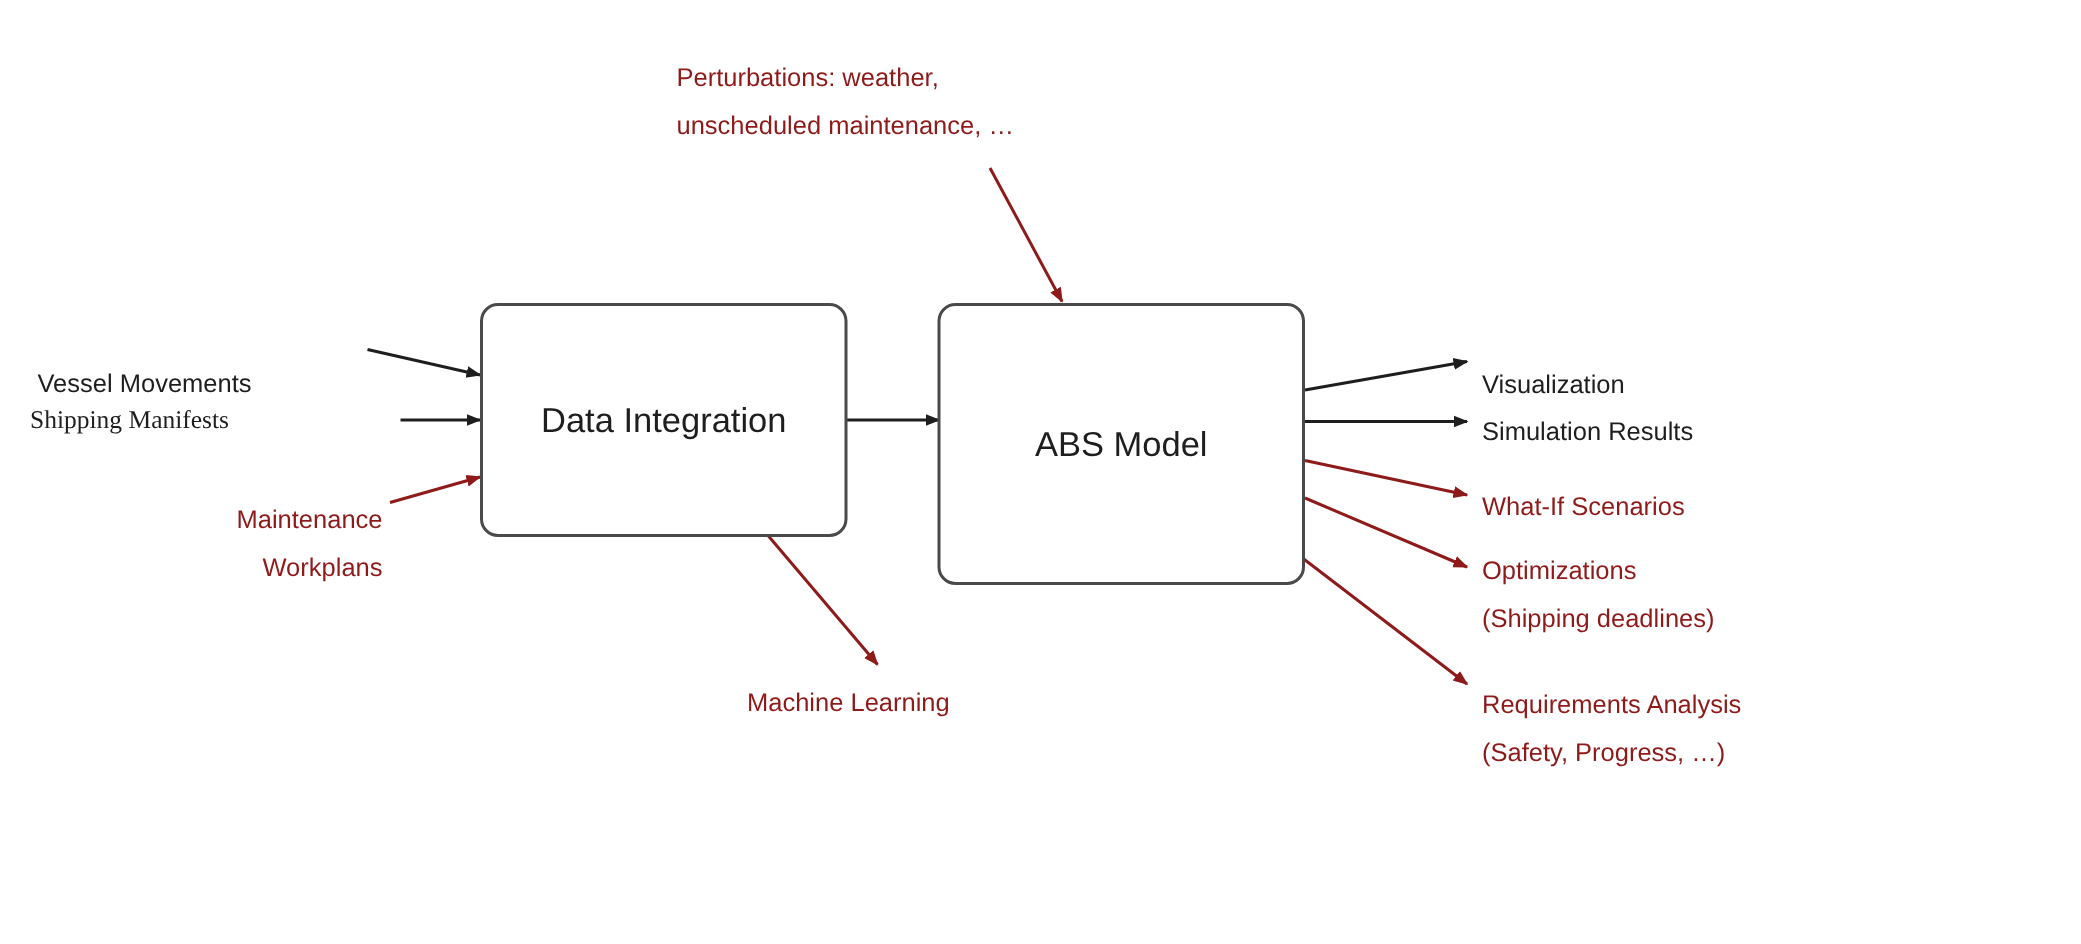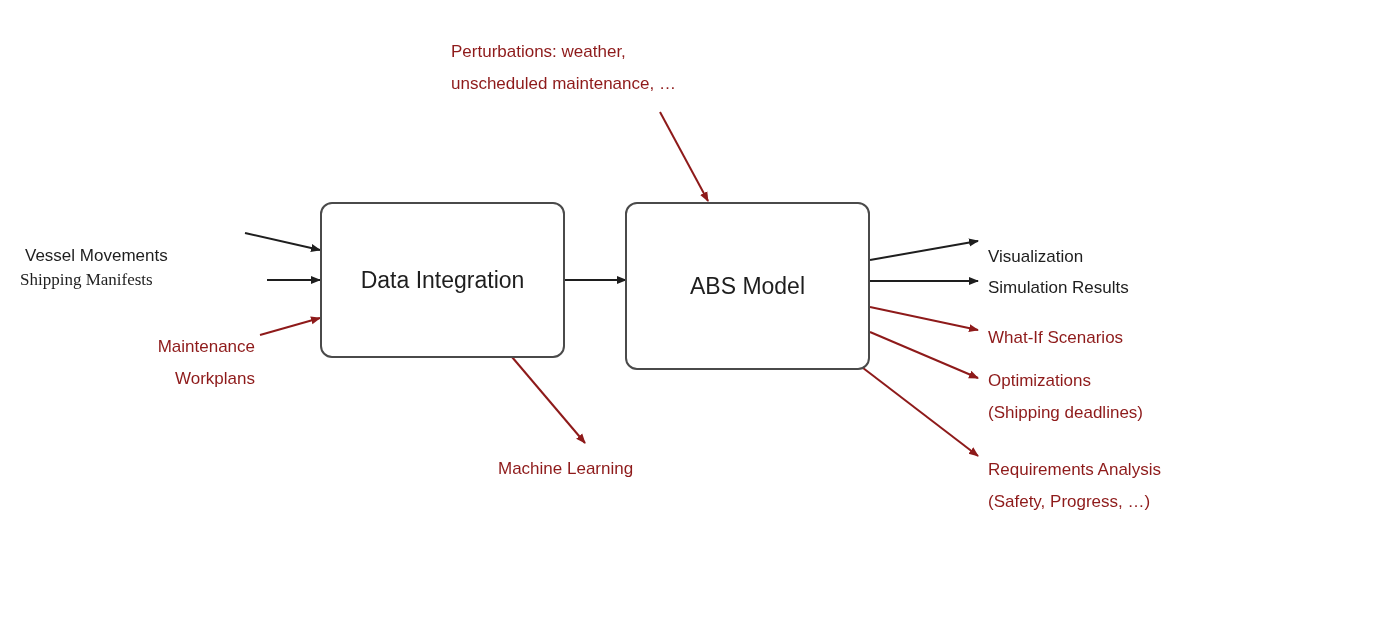--- a/index.html
+++ b/index.html
@@ -35,21 +35,21 @@
   <line x1="870" y1="260" x2="978" y2="241" stroke="#1e1e1e" stroke-width="2" marker-end="url(#ab)"></line>
   <line x1="870" y1="281" x2="978" y2="281" stroke="#1e1e1e" stroke-width="2" marker-end="url(#ab)"></line>
   <line x1="870" y1="307" x2="978" y2="330" stroke="#8e1a1a" stroke-width="2" marker-end="url(#ar)"></line>
   <line x1="870" y1="332" x2="978" y2="378" stroke="#8e1a1a" stroke-width="2" marker-end="url(#ar)"></line>
   <line x1="850" y1="358" x2="978" y2="456" stroke="#8e1a1a" stroke-width="2" marker-end="url(#ar)"></line>
 </svg>
 
 <div class="box" style="left:320px;top:202px;width:245px;height:156px;">
   <span>Data Integration</span>
 </div>
-<div class="box" style="left:625px;top:202px;width:245px;height:168px;">
+<div class="box" style="left:625px;top:202px;width:245px;height:188px;">
   <span>ABS Model</span>
 </div>
 
 <div class="lbl black" style="left:25px;top:192px;margin-top:48px;">Vessel Movements</div>
 <div class="lbl black" style="left:20px;top:264px;font-family:Liberation Serif, serif;">Shipping Manifests</div>
 <div class="lbl red right" style="left:60px;top:331px;width:195px;">
   <div>Maintenance</div>
   <div>Workplans</div>
 </div>
 

